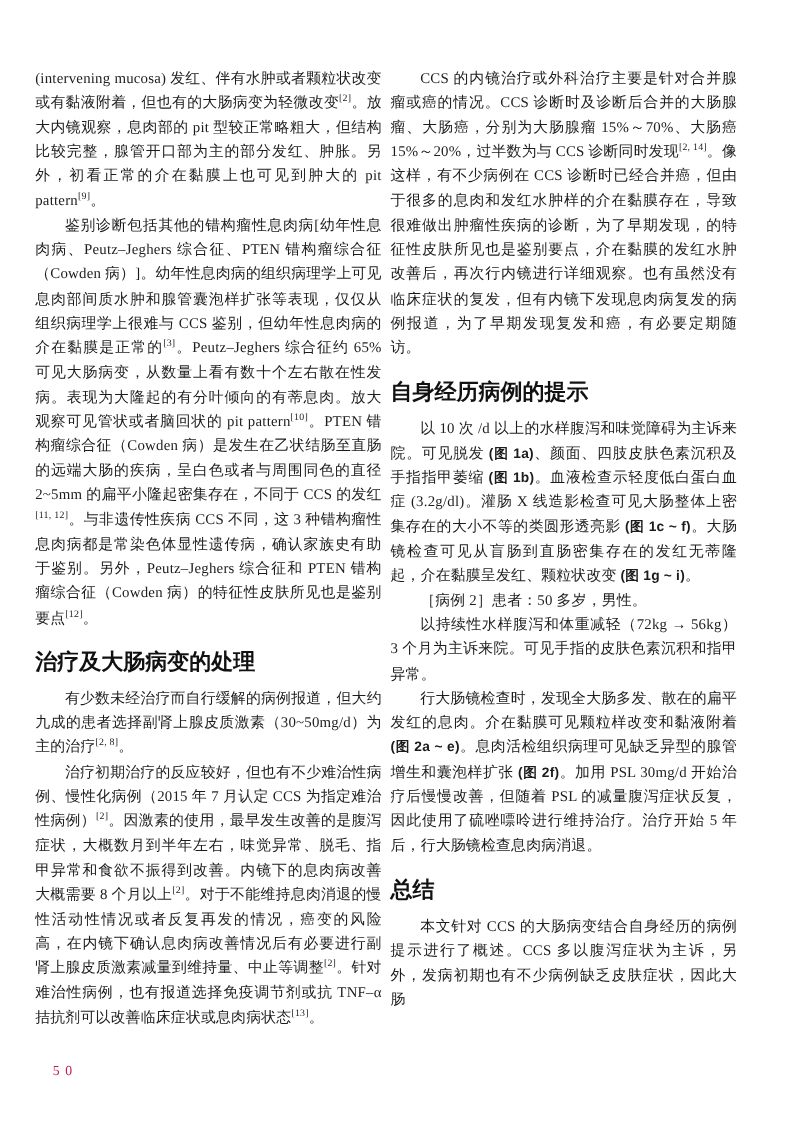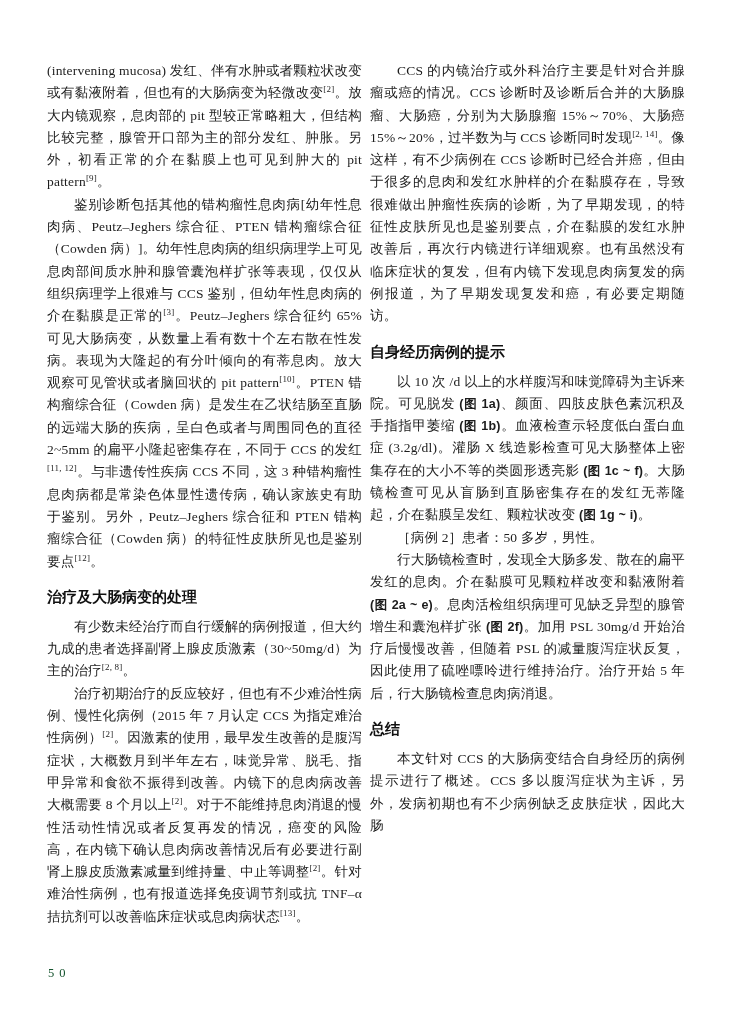--- a/index.html
+++ b/index.html
@@ -13,21 +13,21 @@
     width: 730px;
     height: 1031px;
     background: #ffffff;
     overflow: hidden;
     font-family: "Liberation Serif", "DejaVu Serif", serif;
     color: #1c1c1c;
   }
   .content {
     position: absolute;
     top: 60px;
-    left: 47px;
+    left: 32px;
     width: 638px;
     display: flex;
     gap: 8px;
   }
   .col {
     flex: 1 1 0;
     min-width: 0;
   }
   p.para {
     margin: 0;
@@ -45,49 +45,50 @@
     vertical-align: super;
   }
   b.figref {
     font-family: Liberation Sans, sans-serif;
     font-weight: bold;
     font-size: 12.5px;
   }
   h2.section-heading {
     font-family: Liberation Mono, monospace;
     font-weight: bold;
-    font-size: 15px;
+    font-size: 20px;
     margin: 15px 0 9px 0;
     color: #111111;
   }
   .page-number {
     position: absolute;
     left: 48px;
     top: 966px;
     font-size: 12.5px;
     letter-spacing: 5px;
-    color: #14532d;
+    color: #be185d;
   }
 </style>
 </head>
 <body>
 
 <div class="page">
   <div class="content">
     <div class="col">
         <p class="para"><span>(intervening mucosa) 发红、伴有水肿或者颗粒状改变或有黏液附着，但也有的大肠病变为轻微改变</span><sup class="ref">[2]</sup><span>。放大内镜观察，息肉部的 pit 型较正常略粗大，但结构比较完整，腺管开口部为主的部分发红、肿胀。另外，初看正常的介在黏膜上也可见到肿大的 pit pattern</span><sup class="ref">[9]</sup><span>。</span></p>
         <p class="para indent"><span>鉴别诊断包括其他的错构瘤性息肉病[幼年性息肉病、Peutz–Jeghers 综合征、PTEN 错构瘤综合征（Cowden 病）]。幼年性息肉病的组织病理学上可见息肉部间质水肿和腺管囊泡样扩张等表现，仅仅从组织病理学上很难与 CCS 鉴别，但幼年性息肉病的介在黏膜是正常的</span><sup class="ref">[3]</sup><span>。Peutz–Jeghers 综合征约 65% 可见大肠病变，从数量上看有数十个左右散在性发病。表现为大隆起的有分叶倾向的有蒂息肉。放大观察可见管状或者脑回状的 pit pattern</span><sup class="ref">[10]</sup><span>。PTEN 错构瘤综合征（Cowden 病）是发生在乙状结肠至直肠的远端大肠的疾病，呈白色或者与周围同色的直径 2~5mm 的扁平小隆起密集存在，不同于 CCS 的发红</span><sup class="ref">[11, 12]</sup><span>。与非遗传性疾病 CCS 不同，这 3 种错构瘤性息肉病都是常染色体显性遗传病，确认家族史有助于鉴别。另外，Peutz–Jeghers 综合征和 PTEN 错构瘤综合征（Cowden 病）的特征性皮肤所见也是鉴别要点</span><sup class="ref">[12]</sup><span>。</span></p>
         <h2 class="section-heading">治疗及大肠病变的处理</h2>
         <p class="para indent"><span>有少数未经治疗而自行缓解的病例报道，但大约九成的患者选择副肾上腺皮质激素（30~50mg/d）为主的治疗</span><sup class="ref">[2, 8]</sup><span>。</span></p>
         <p class="para indent"><span>治疗初期治疗的反应较好，但也有不少难治性病例、慢性化病例（2015 年 7 月认定 CCS 为指定难治性病例）</span><sup class="ref">[2]</sup><span>。因激素的使用，最早发生改善的是腹泻症状，大概数月到半年左右，味觉异常、脱毛、指甲异常和食欲不振得到改善。内镜下的息肉病改善大概需要 8 个月以上</span><sup class="ref">[2]</sup><span>。对于不能维持息肉消退的慢性活动性情况或者反复再发的情况，癌变的风险高，在内镜下确认息肉病改善情况后有必要进行副肾上腺皮质激素减量到维持量、中止等调整</span><sup class="ref">[2]</sup><span>。针对难治性病例，也有报道选择免疫调节剂或抗 TNF–α 拮抗剂可以改善临床症状或息肉病状态</span><sup class="ref">[13]</sup><span>。</span></p>
       </div>
     <div class="col">
         <p class="para indent"><span>CCS 的内镜治疗或外科治疗主要是针对合并腺瘤或癌的情况。CCS 诊断时及诊断后合并的大肠腺瘤、大肠癌，分别为大肠腺瘤 15%～70%、大肠癌 15%～20%，过半数为与 CCS 诊断同时发现</span><sup class="ref">[2, 14]</sup><span>。像这样，有不少病例在 CCS 诊断时已经合并癌，但由于很多的息肉和发红水肿样的介在黏膜存在，导致很难做出肿瘤性疾病的诊断，为了早期发现，的特征性皮肤所见也是鉴别要点，介在黏膜的发红水肿改善后，再次行内镜进行详细观察。也有虽然没有临床症状的复发，但有内镜下发现息肉病复发的病例报道，为了早期发现复发和癌，有必要定期随访。</span></p>
         <h2 class="section-heading">自身经历病例的提示</h2>
         <p class="para indent"><span>以 10 次 /d 以上的水样腹泻和味觉障碍为主诉来院。可见脱发 </span><b class="figref">(图 1a)</b><span>、颜面、四肢皮肤色素沉积及手指指甲萎缩 </span><b class="figref">(图 1b)</b><span>。血液检查示轻度低白蛋白血症 (3.2g/dl)。灌肠 X 线造影检查可见大肠整体上密集存在的大小不等的类圆形透亮影 </span><b class="figref">(图 1c ~ f)</b><span>。大肠镜检查可见从盲肠到直肠密集存在的发红无蒂隆起，介在黏膜呈发红、颗粒状改变 </span><b class="figref">(图 1g ~ i)</b><span>。</span></p>
         <p class="para indent"><span>［病例 2］患者：50 多岁，男性。</span></p>
+        <p class="para indent"><span>以持续性水样腹泻和体重减轻（72kg → 56kg）3 个月为主诉来院。可见手指的皮肤色素沉积和指甲异常。</span></p>
         <p class="para indent"><span>行大肠镜检查时，发现全大肠多发、散在的扁平发红的息肉。介在黏膜可见颗粒样改变和黏液附着 </span><b class="figref">(图 2a ~ e)</b><span>。息肉活检组织病理可见缺乏异型的腺管增生和囊泡样扩张 </span><b class="figref">(图 2f)</b><span>。加用 PSL 30mg/d 开始治疗后慢慢改善，但随着 PSL 的减量腹泻症状反复，因此使用了硫唑嘌呤进行维持治疗。治疗开始 5 年后，行大肠镜检查息肉病消退。</span></p>
         <h2 class="section-heading">总结</h2>
         <p class="para indent"><span>本文针对 CCS 的大肠病变结合自身经历的病例提示进行了概述。CCS 多以腹泻症状为主诉，另外，发病初期也有不少病例缺乏皮肤症状，因此大肠</span></p>
       </div>
   </div>
   <div class="page-number">50</div>
 </div>
 
 </body></html>

